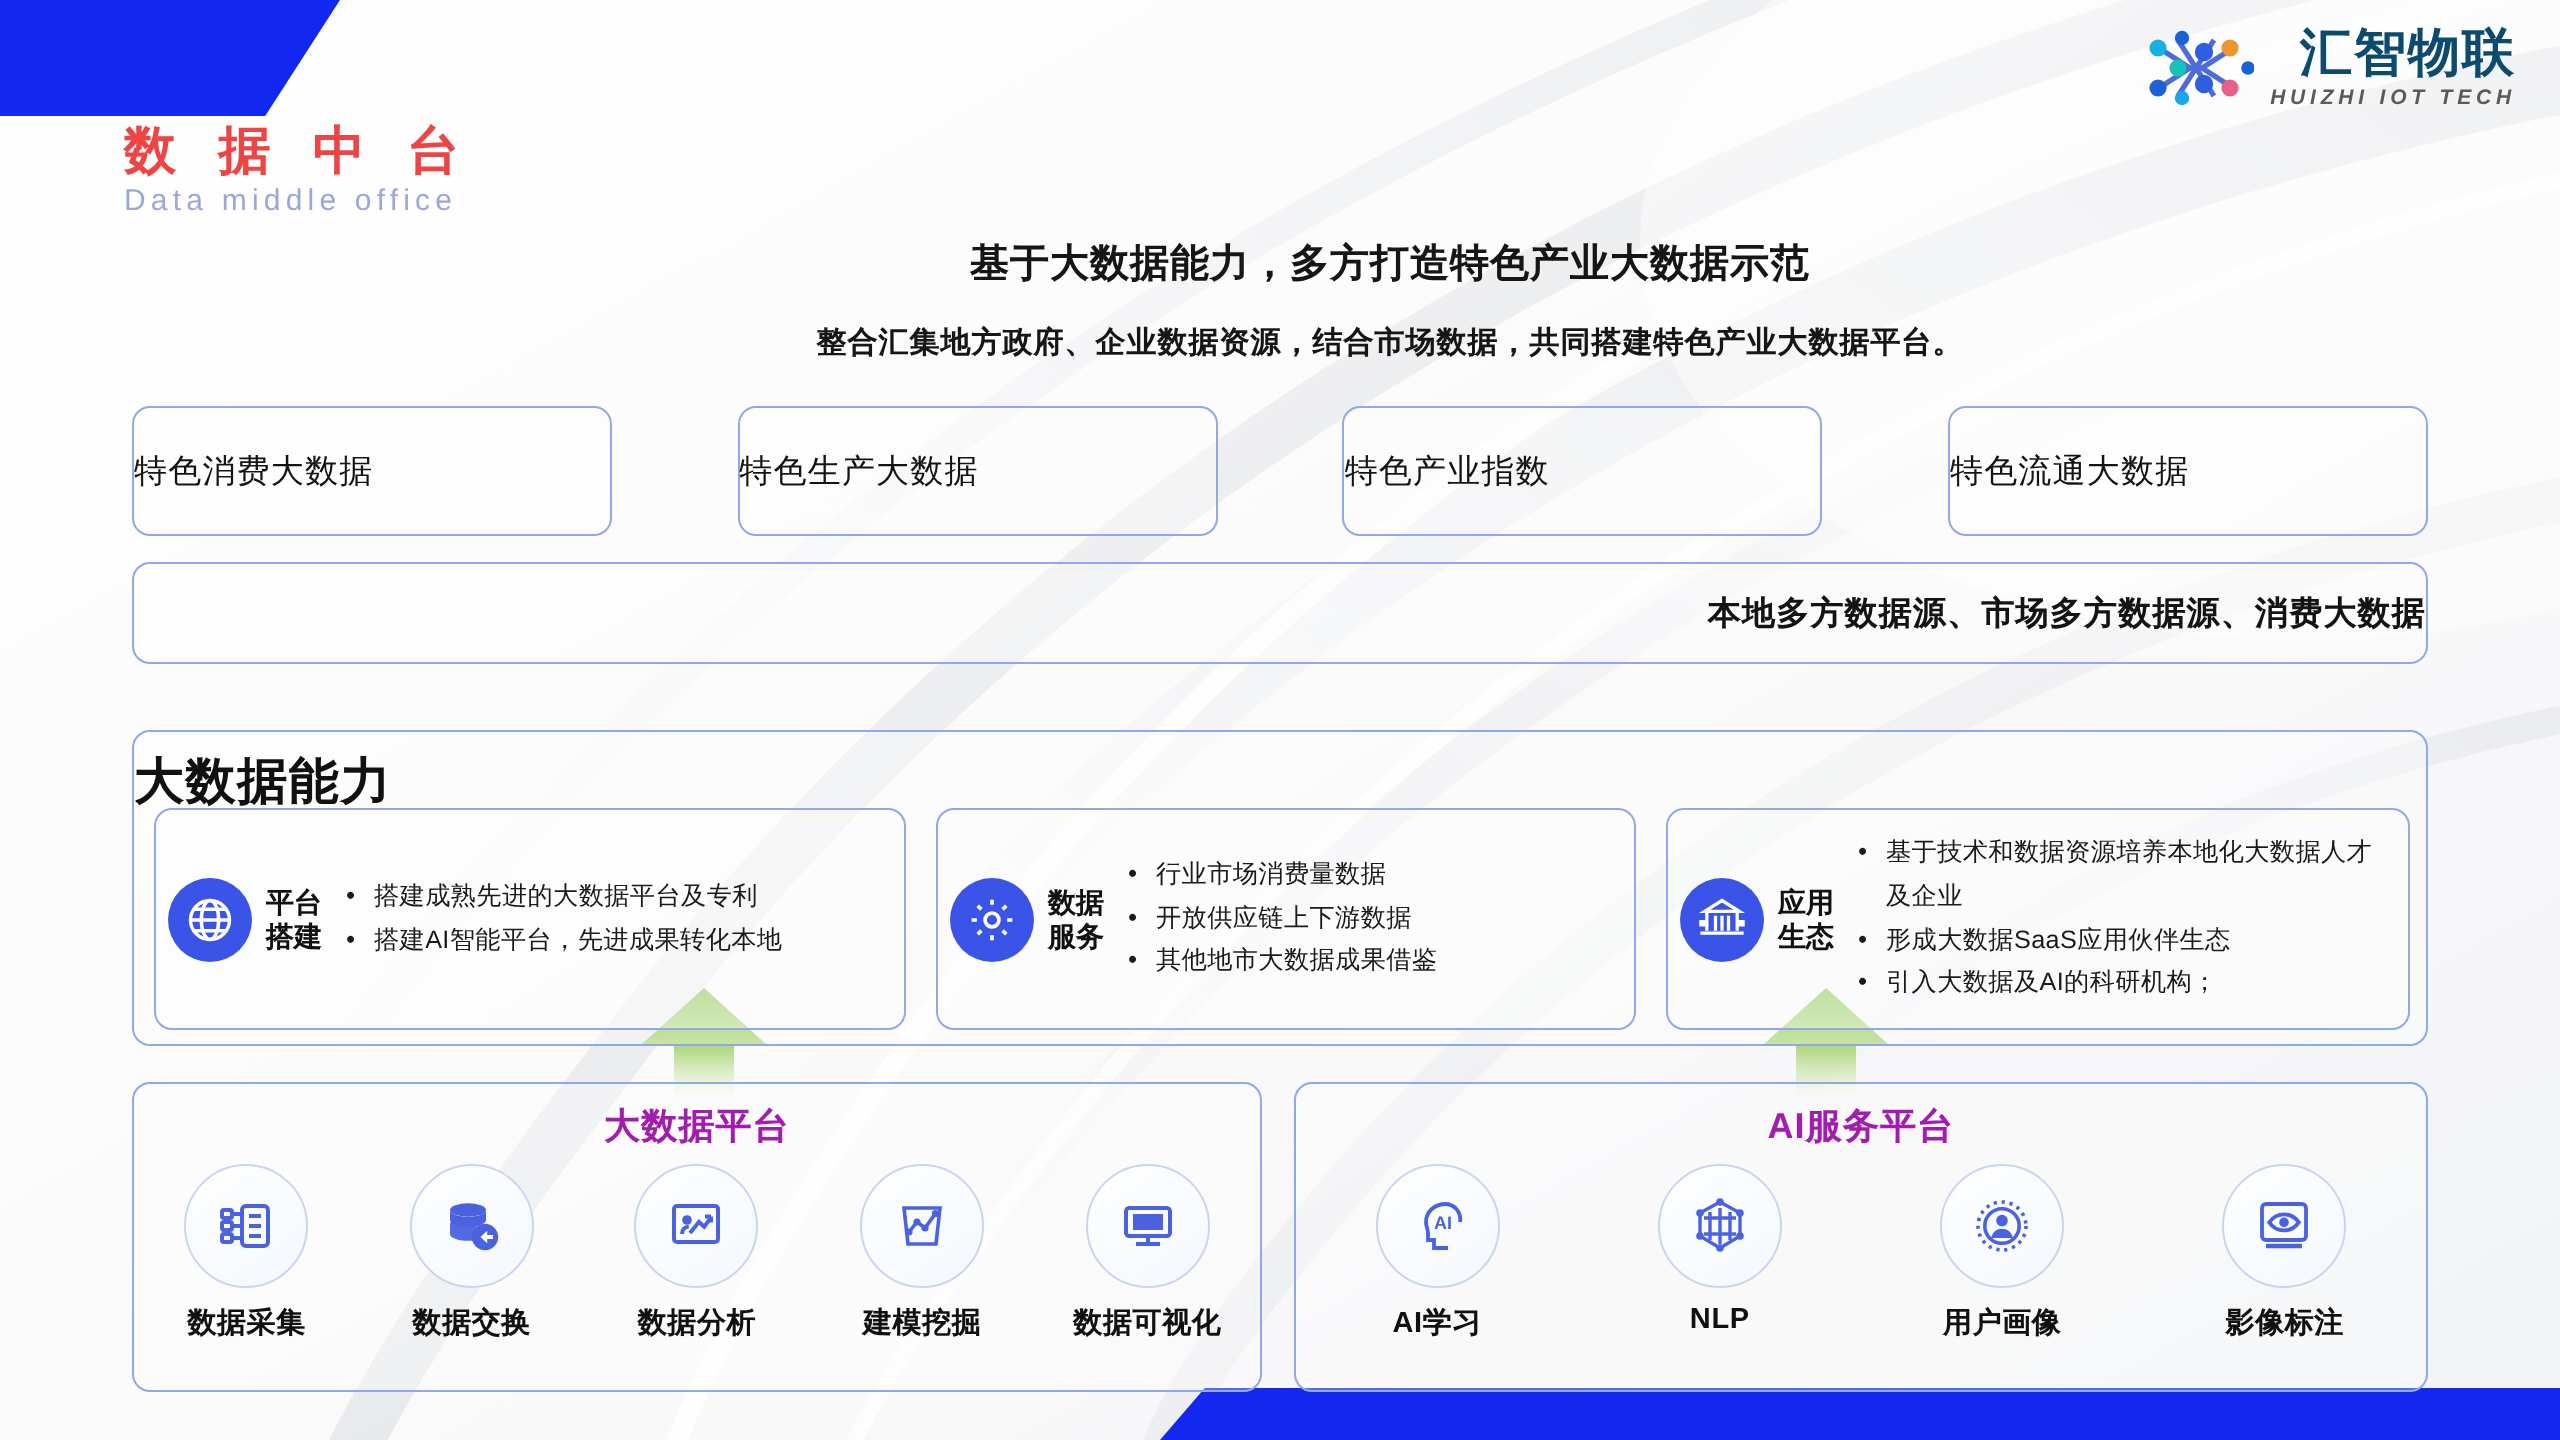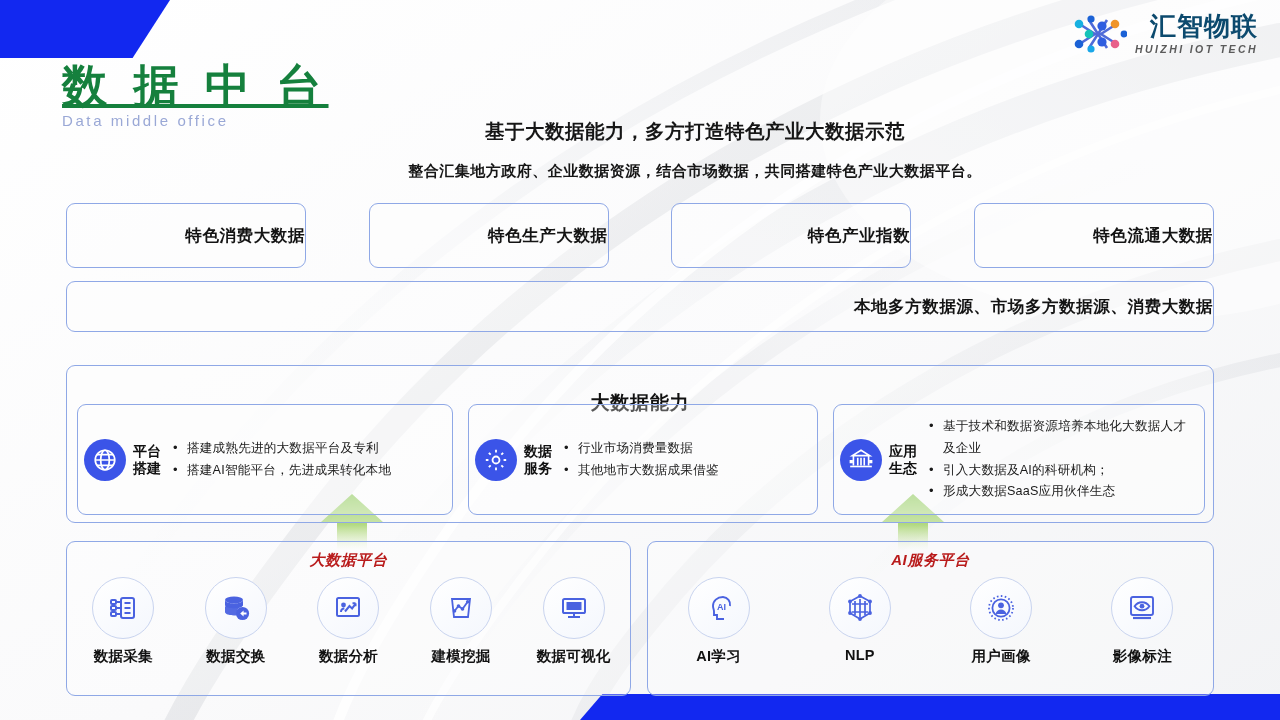--- a/index.html
+++ b/index.html
@@ -43,22 +43,22 @@
     letter-spacing: 1px; font-family: "Liberation Sans", "DejaVu Sans", sans-serif;
   }
   .logo-en {
     font-size: 10.5px; font-weight: bold; color: #5a5a5a;
     letter-spacing: 2.4px; margin-top: 5px; font-style: italic;
   }
 
   
   .title-block { position: absolute; left: 62px; top: 62px; z-index: 5; }
   .title-cn {
-    font-size: 45px; font-weight: bold; color: #15803d;
-    letter-spacing: 7px; line-height: 1.05; text-decoration: underline;
+    font-size: 26px; font-weight: bold; color: #ef4444;
+    letter-spacing: 7px; line-height: 1.05;
   }
   .title-en {
     font-size: 15px; color: #9aa8d6; letter-spacing: 2.6px; margin-top: 3px;
   }
 
   
   .headline { position: absolute; left: 190px; top: 118px; width: 1010px; z-index: 5; text-align: center; }
   .headline-1 {
     font-size: 19.5px; font-weight: bold; color: #161616; letter-spacing: .5px;
   }
@@ -74,39 +74,39 @@
     background: rgba(255,255,255,0.30);
   }
 
   
   .src-row {
     position: absolute; left: 66px; top: 203px; width: 1148px; height: 65px;
     display: flex; justify-content: space-between; z-index: 5;
   }
   .src-box {
     width: 240px; height: 65px;
-    display: flex; align-items: center; justify-content: flex-end;
-    font-size: 16.5px; font-weight: bold; color: #141414; letter-spacing: .6px;
+    display: flex; align-items: center; justify-content: flex-start;
+    font-size: 16.5px; font-weight: normal; color: #141414; letter-spacing: .6px;
   }
 
   
   .band {
     position: absolute; left: 66px; top: 281px; width: 1148px; height: 51px;
     display: flex; align-items: center; justify-content: flex-end;
     font-size: 16.5px; font-weight: bold; color: #141414; letter-spacing: .6px;
     z-index: 5;
   }
 
   
   .cap-panel {
     position: absolute; left: 66px; top: 365px; width: 1148px; height: 158px; z-index: 5;
   }
   .cap-title {
-    text-align: center; font-size: 19px; font-weight: bold; color: #111;
-    margin-top: 24px; letter-spacing: .8px;
+    font-size: 25px; font-weight: bold; color: #111;
+    margin-top: 8px; letter-spacing: .8px;
   }
   .cap-cards {
     position: absolute; left: 10px; top: 38px; width: 1128px;
     display: flex; justify-content: space-between;
   }
   .cap-card {
     height: 111px; display: flex; align-items: center; padding: 0 6px;
   }
   .cap-card.c1 { width: 376px; }
   .cap-card.c2 { width: 350px; }
@@ -136,22 +136,22 @@
   
   .arrow { position: absolute; z-index: 4; }
 
   
   .plat {
     position: absolute; top: 541px; height: 155px; z-index: 5;
   }
   .plat.left  { left: 66px;  width: 565px; }
   .plat.right { left: 647px; width: 567px; }
   .plat-title {
-    text-align: center; font-size: 15px; font-weight: bold; color: #b91c1c;
-    margin-top: 9px; letter-spacing: .6px; font-style: italic;
+    text-align: center; font-size: 18px; font-weight: bold; color: #a21caf;
+    margin-top: 9px; letter-spacing: .6px;
   }
   .plat-items {
     display: flex; justify-content: space-around; align-items: flex-start;
     margin-top: 7px;
   }
   .plat-item { display: flex; flex-direction: column; align-items: center; width: 104px; }
   .plat-circle {
     width: 62px; height: 62px; border-radius: 50%;
     border: 1px solid #c9d4ef;
     background: linear-gradient(145deg,#ffffff 0%, #f4f7fd 100%);
@@ -296,20 +296,21 @@
             <path d="M12 2.6v2.4M12 19v2.4M21.4 12H19M5 12H2.6M18.6 5.4l-1.7 1.7M7.1 16.9l-1.7 1.7M18.6 18.6l-1.7-1.7M7.1 7.1L5.4 5.4"></path>
           </svg>
         </div>
         <div class="cap-label">
           <div>数据</div>
           <div>服务</div>
         </div>
       </div>
       <ul class="cap-list">
         <li>行业市场消费量数据</li>
+        <li>开放供应链上下游数据</li>
         <li>其他地市大数据成果借鉴</li>
       </ul>
     </div>
 
     <div class="rcard cap-card c3">
       <div class="cap-icon-wrap">
         <div class="cap-circle">
           <svg width="26" height="26" viewBox="0 0 24 24" fill="none" stroke="#ffffff" stroke-width="1.5">
             <path d="M12 3 L20 8 H4 Z"></path>
             <path d="M5 8v9M19 8v9M9 10v7M15 10v7M12 10v7"></path>
@@ -318,22 +319,22 @@
             <rect x="19.5" y="12" width="3" height="3" fill="#ffffff" stroke="none"></rect>
           </svg>
         </div>
         <div class="cap-label">
           <div>应用</div>
           <div>生态</div>
         </div>
       </div>
       <ul class="cap-list">
         <li>基于技术和数据资源培养本地化大数据人才及企业</li>
+        <li>形成大数据SaaS应用伙伴生态</li>
         <li>引入大数据及AI的科研机构；</li>
-        <li>形成大数据SaaS应用伙伴生态</li>
       </ul>
     </div>
 
   </div>
 </div>
 
 <svg class="arrow" style="left:317px; top:492px;" width="70" height="60" viewBox="0 0 70 60">
   <defs>
     <linearGradient id="ag1" x1="0" y1="0" x2="0" y2="1">
       <stop offset="0%" stop-color="#79bf3c"></stop>

